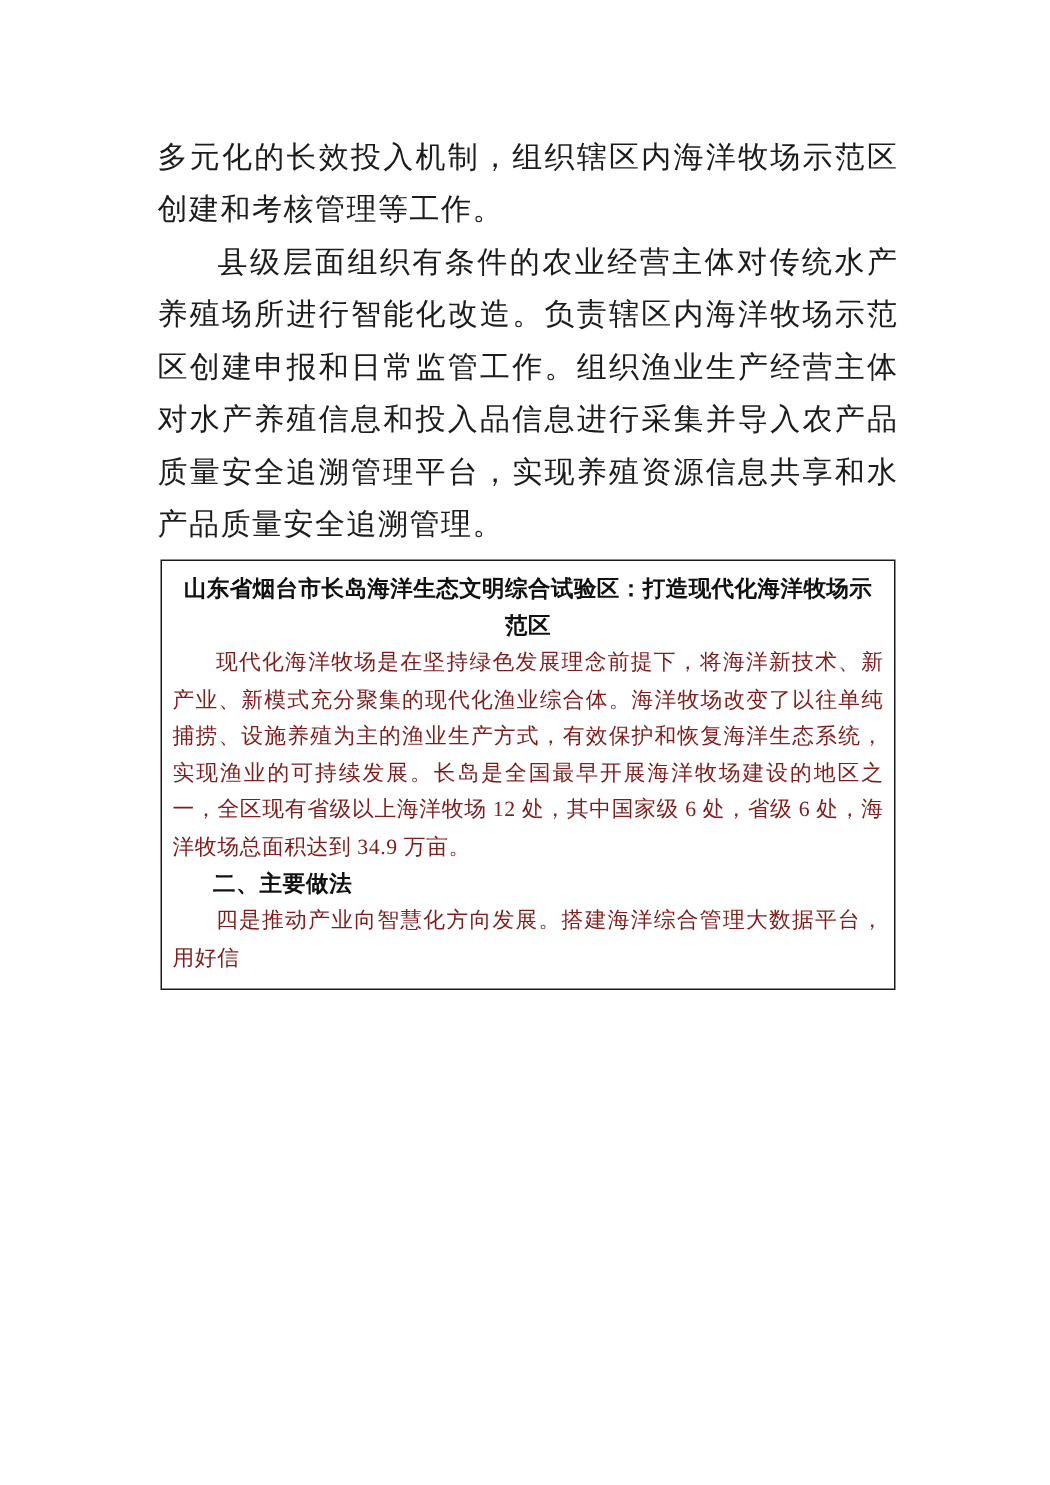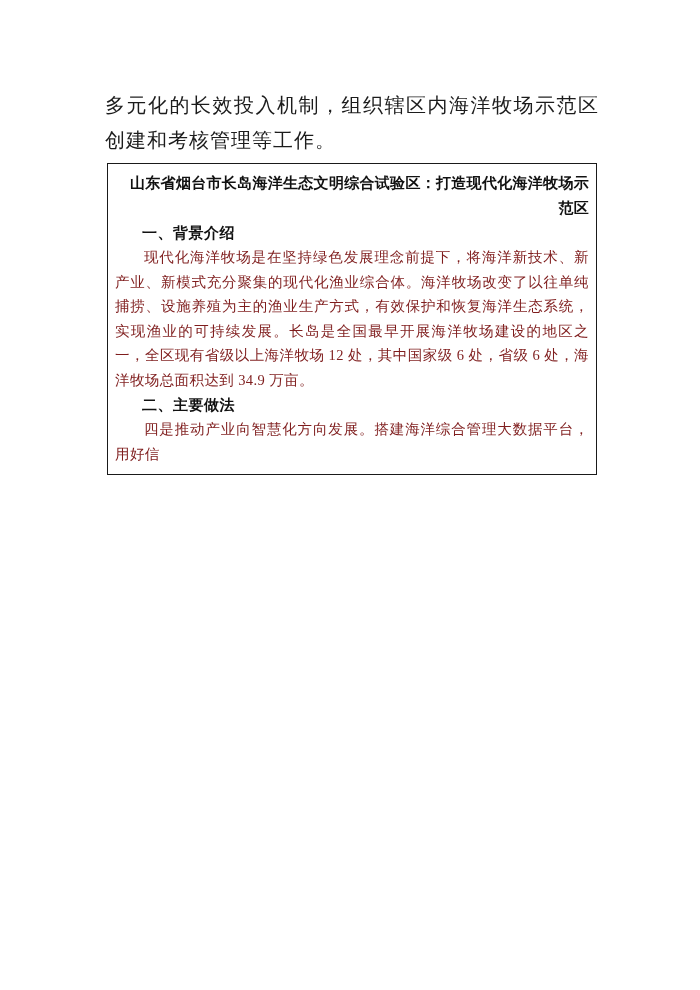--- a/index.html
+++ b/index.html
@@ -40,21 +40,21 @@
     margin-left: 2px;
     margin-right: 2px;
     border: 1px solid #1a1a1a;
     padding: 6px 7px 8px 7px;
     background: #ffffff;
   }
   .box-title {
     font-size: 15px;
     line-height: 25px;
     font-weight: bold;
-    text-align: right;
+    text-align: center;
     letter-spacing: 0.3px;
     color: #111111;
     font-family: "Liberation Sans", "DejaVu Sans", sans-serif;
   }
   .box-heading {
     font-size: 15px;
     line-height: 25px;
     font-weight: bold;
     text-indent: 1.8em;
     letter-spacing: 0.5px;
@@ -84,25 +84,25 @@
   }
 </style>
 </head>
 <body>
 
 <div class="page">
   <div class="content">
 
     <p class="body-para">多元化的长效投入机制，组织辖区内海洋牧场示范区创建和考核管理等工作。</p>
 
+    <p class="body-para indent">县级层面组织有条件的农业经营主体对传统水产养殖场所进行智能化改造。负责辖区内海洋牧场示范区创建申报和日常监管工作。组织渔业生产经营主体对水产养殖信息和投入品信息进行采集并导入农产品质量安全追溯管理平台，实现养殖资源信息共享和水产品质量安全追溯管理。</p>
 
     <div class="case-box">
       <div class="box-title">山东省烟台市长岛海洋生态文明综合试验区：打造现代化海洋牧场示范区</div>
 
-      <div class="box-heading">一、背景介绍</div>
 
       <p class="box-para">现代化海洋牧场是在坚持绿色发展理念前提下，将海洋新技术、新产业、新模式充分聚集的现代化渔业综合体。海洋牧场改变了以往单纯捕捞、设施养殖为主的渔业生产方式，有效保护和恢复海洋生态系统，实现渔业的可持续发展。长岛是全国最早开展海洋牧场建设的地区之一，全区现有省级以上海洋牧场 12 处，其中国家级 6 处，省级 6 处，海洋牧场总面积达到 34.9 万亩。</p>
 
       <div class="box-heading">二、主要做法</div>
 
 
 
 
       <p class="box-para">四是推动产业向智慧化方向发展。搭建海洋综合管理大数据平台，用好信</p>
     </div>

